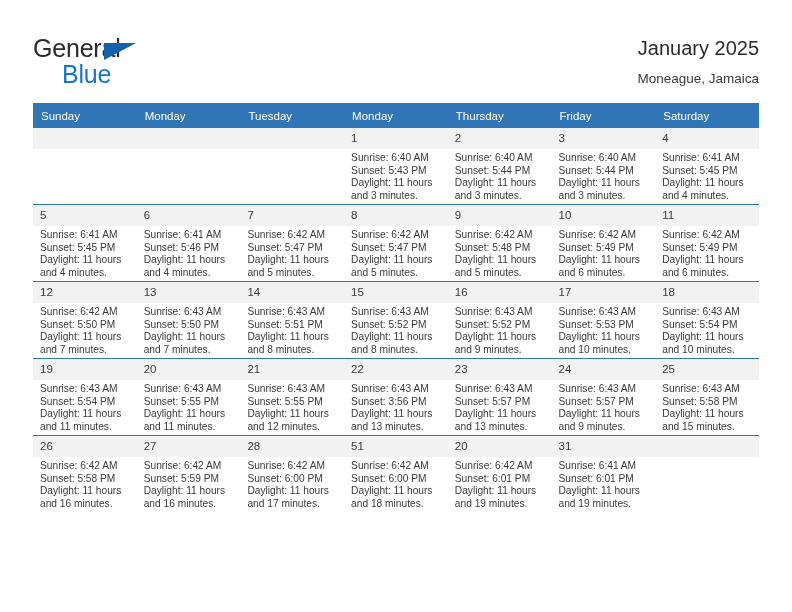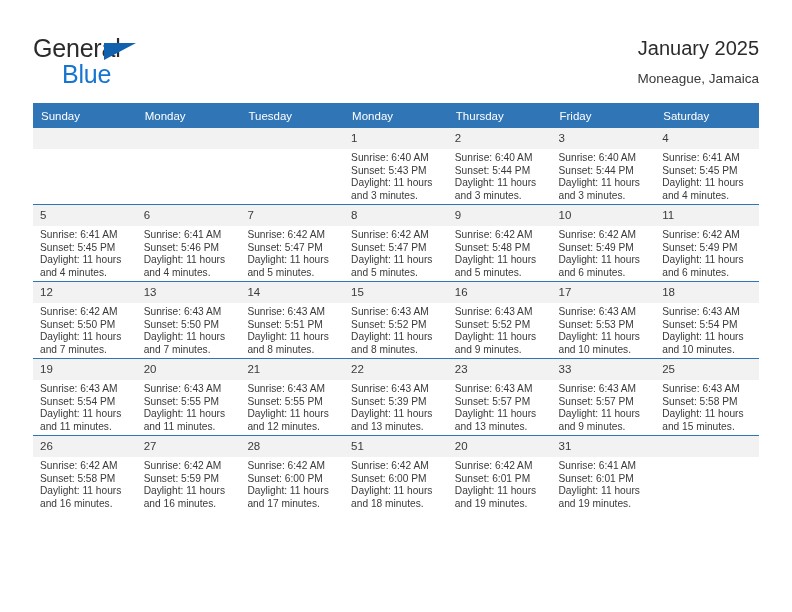--- a/index.html
+++ b/index.html
@@ -379,36 +379,36 @@
               <div>Sunrise: 6:43 AM</div>
               <div>Sunset: 5:55 PM</div>
               <div>Daylight: 11 hours</div>
               <div>and 12 minutes.</div>
             </div>
           </td>
           <td class="day-cell">
             <span class="daynum">22</span>
             <div class="details">
               <div>Sunrise: 6:43 AM</div>
-              <div>Sunset: 5:39 PM</div>
+              <div>Sunset: 3:56 PM</div>
               <div>Daylight: 11 hours</div>
               <div>and 13 minutes.</div>
             </div>
           </td>
           <td class="day-cell">
             <span class="daynum">23</span>
             <div class="details">
               <div>Sunrise: 6:43 AM</div>
               <div>Sunset: 5:57 PM</div>
               <div>Daylight: 11 hours</div>
               <div>and 13 minutes.</div>
             </div>
           </td>
           <td class="day-cell">
-            <span class="daynum">33</span>
+            <span class="daynum">24</span>
             <div class="details">
               <div>Sunrise: 6:43 AM</div>
               <div>Sunset: 5:57 PM</div>
               <div>Daylight: 11 hours</div>
               <div>and 9 minutes.</div>
             </div>
           </td>
           <td class="day-cell">
             <span class="daynum">25</span>
             <div class="details">

